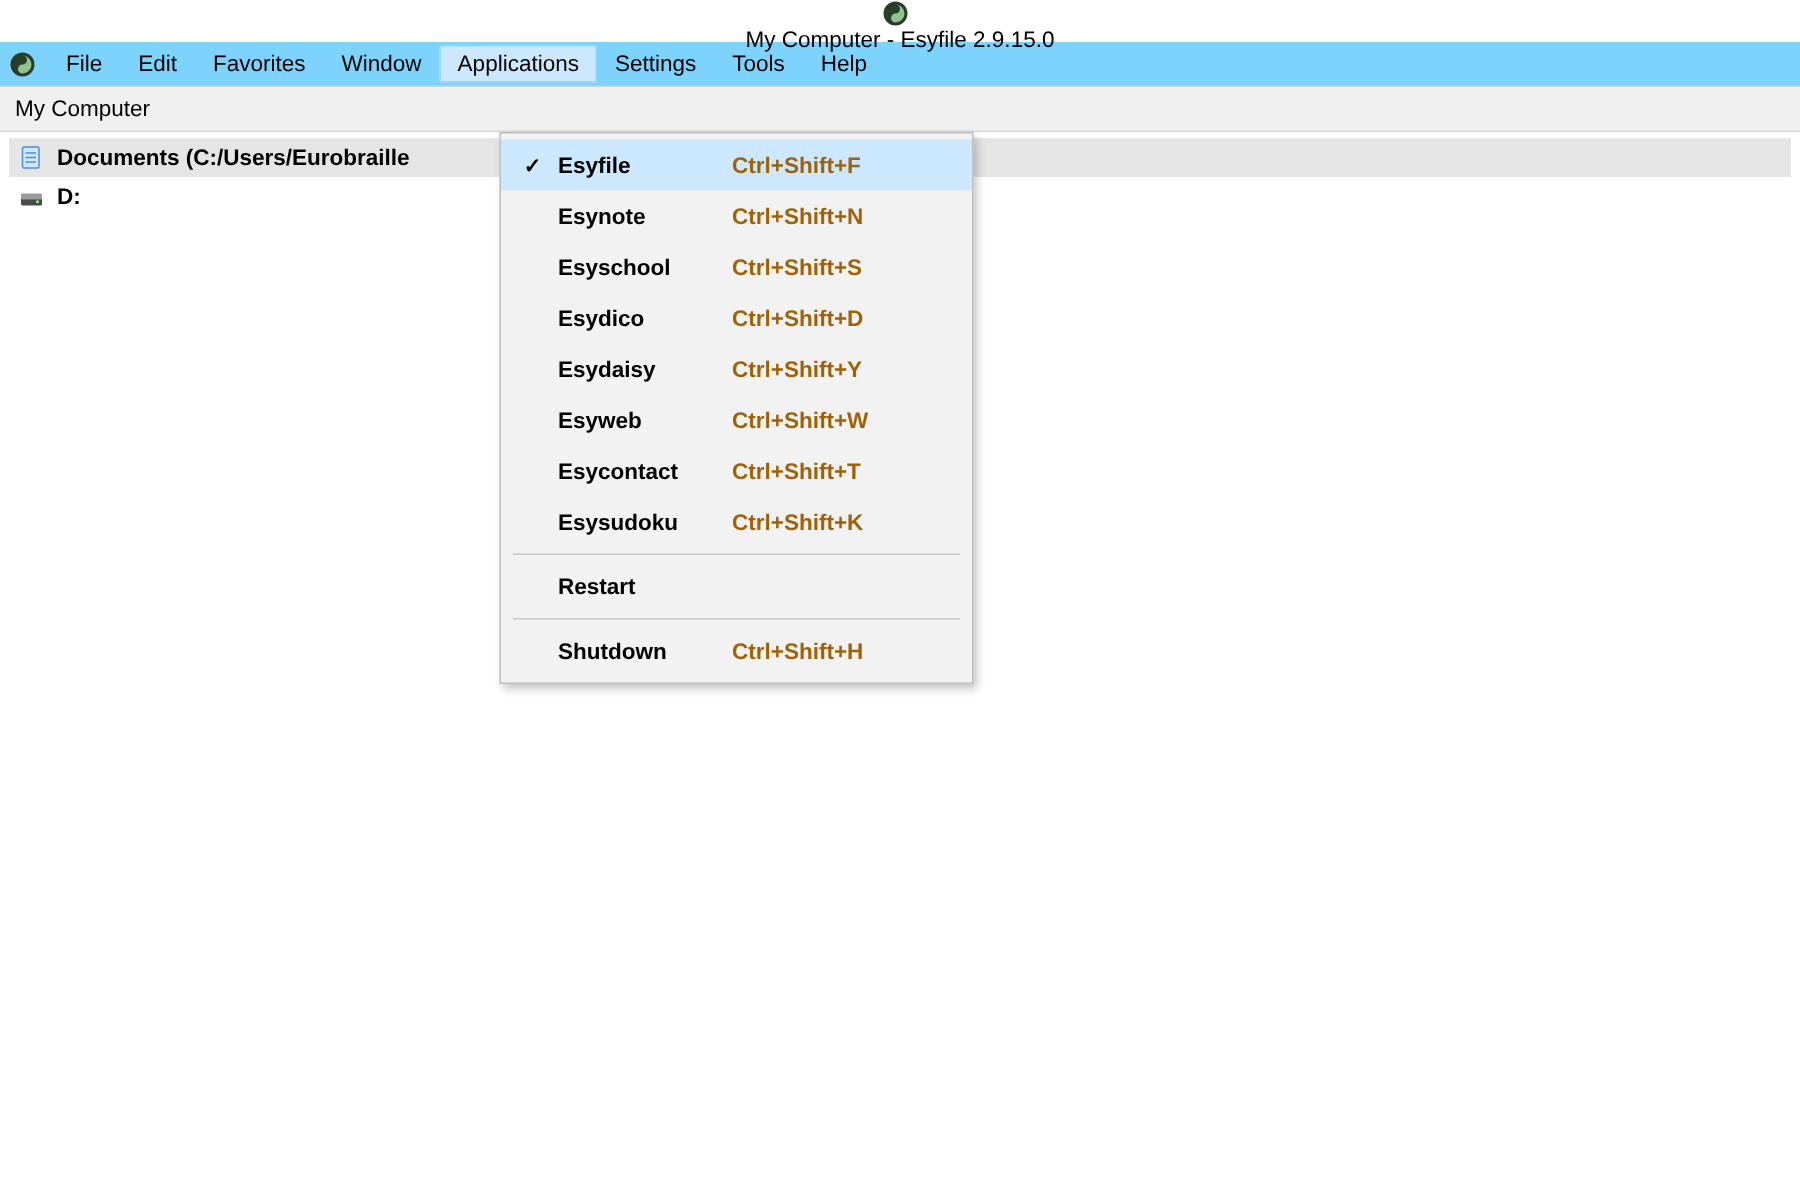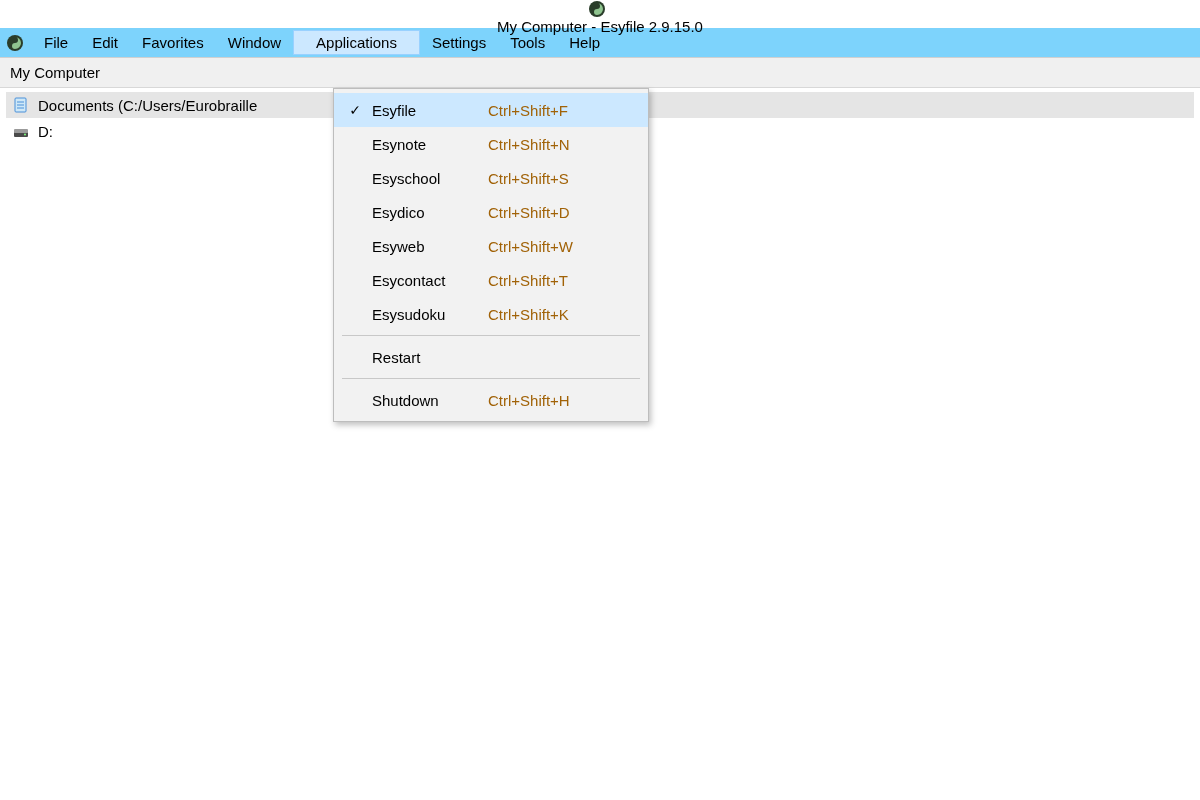--- a/index.html
+++ b/index.html
@@ -38,32 +38,33 @@
     display: inline-flex; align-items: center; justify-content: center;
   }
   .menu-item {
     padding: 4px 12px;
     cursor: default;
     font-size: 15px;
   }
   .menu-item.active {
     background: #cce8ff;
     border: 1px solid #99d1ff;
-    padding: 3px 22px;
+    padding: 3px 11px;
   }
   .location-bar {
     background: #f0f0f0;
     border-bottom: 1px solid #d8d8d8;
     padding: 6px 10px;
     font-size: 15px;
   }
   .content {
     display: flex;
     height: calc(100% - 28px - 30px - 32px);
     position: relative;
+    font-weight: bold;
   }
   .file-list {
     flex: 1;
     padding: 4px 6px;
   }
   .file-row {
     display: flex;
     align-items: center;
     height: 26px;
     padding: 0 6px;
@@ -188,20 +189,25 @@
         <span class="dd-label">Esyschool</span>
         <span class="dd-accel">Ctrl+Shift+S</span>
       </div>
       <div class="dd-row">
         <span class="dd-check"></span>
         <span class="dd-label">Esydico</span>
         <span class="dd-accel">Ctrl+Shift+D</span>
       </div>
       <div class="dd-row">
         <span class="dd-check"></span>
+        <span class="dd-label">Esydaisy</span>
+        <span class="dd-accel">Ctrl+Shift+Y</span>
+      </div>
+      <div class="dd-row">
+        <span class="dd-check"></span>
         <span class="dd-label">Esyweb</span>
         <span class="dd-accel">Ctrl+Shift+W</span>
       </div>
       <div class="dd-row">
         <span class="dd-check"></span>
         <span class="dd-label">Esycontact</span>
         <span class="dd-accel">Ctrl+Shift+T</span>
       </div>
       <div class="dd-row">
         <span class="dd-check"></span>

